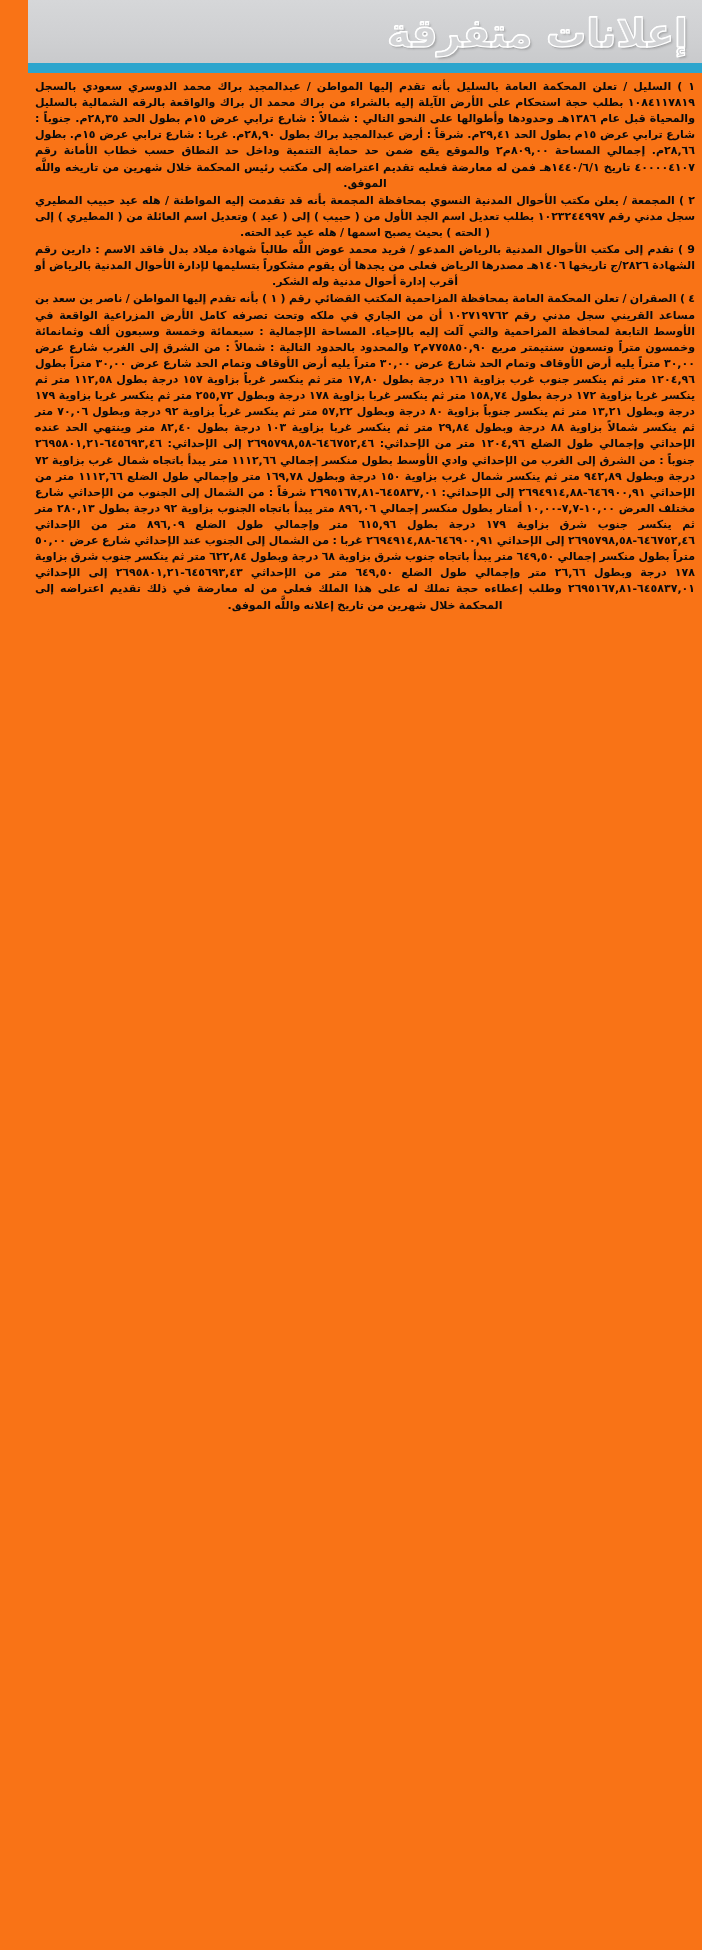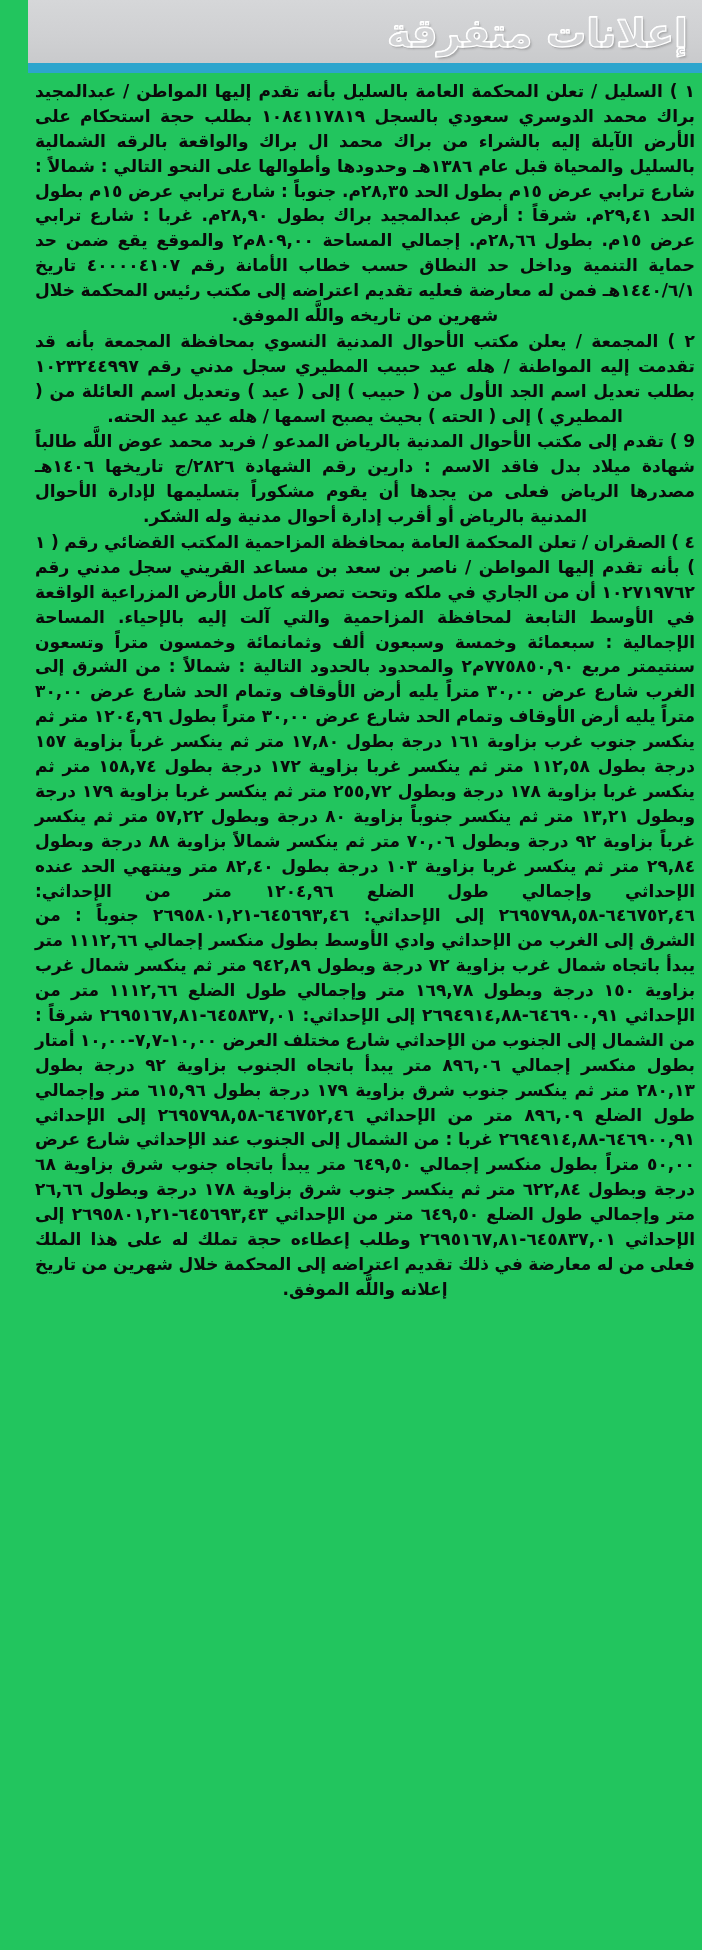--- a/index.html
+++ b/index.html
@@ -10,21 +10,21 @@
   body {
     width: 702px;
     height: 1950px;
     overflow: hidden;
     font-family: "DejaVu Sans", "Liberation Sans", sans-serif;
   }
   .page {
     position: relative;
     width: 702px;
     height: 1950px;
-    background: #22c55e;
+    background: #f97316;
     box-sizing: border-box;
     padding-left: 28px;
   }
 
   
   .masthead {
     position: relative;
     height: 63px;
     background: #d2d3d5;
     background: linear-gradient(180deg, #d6d7d9 0%, #cfd0d2 60%, #c9cacc 100%);
@@ -61,21 +61,21 @@
   
   .column {
     padding: 6px 7px 0 7px;
     box-sizing: border-box;
   }
   .ad {
     margin: 0 0 1px 0;
   }
   .ad-text {
     font-family: "DejaVu Sans", "Liberation Sans", sans-serif;
-    font-size: 17px;
+    font-size: 11px;
     font-weight: 700;
     line-height: 1.465;
     color: #0a0a0a;
     text-align: justify;
     text-align-last: center;
     direction: rtl;
     word-spacing: -0.5px;
     letter-spacing: -0.2px;
     margin: 0;
   }

